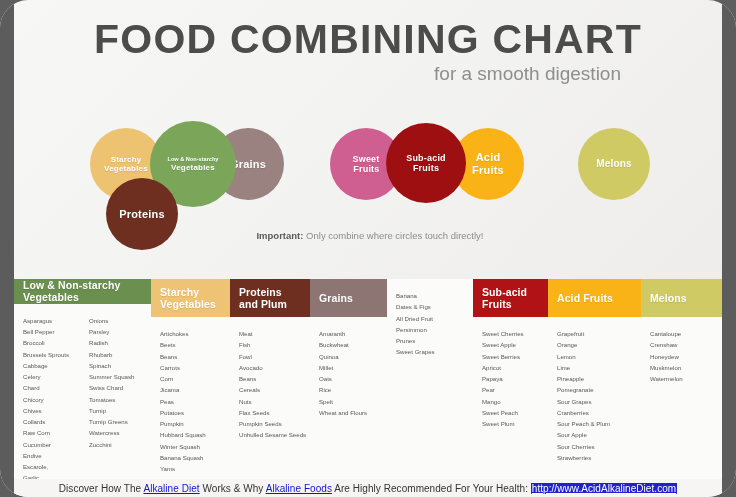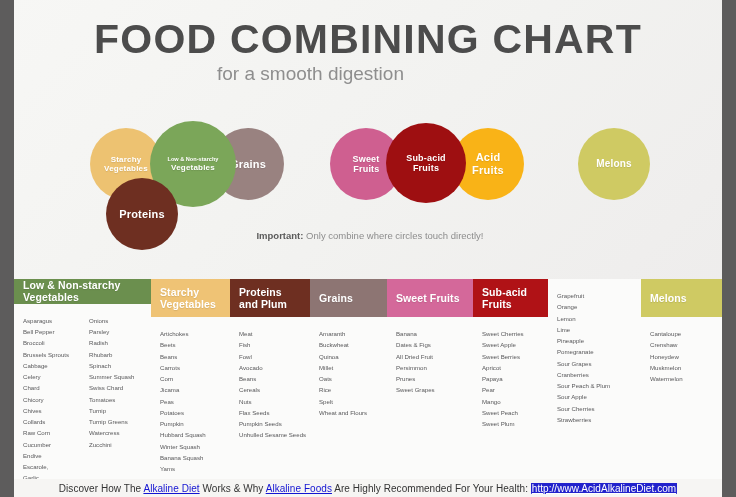--- a/index.html
+++ b/index.html
@@ -7,35 +7,36 @@
   body {
     font-family:"Liberation Sans", sans-serif;
     background:#5e5e5e;
     overflow:hidden;
   }
   #page {
     position:relative;
     width:736px; height:497px;
     background:linear-gradient(135deg,#f7f7f5 0%,#f2f2f0 45%,#eceaea 100%);
     overflow:hidden;
+    border-radius:28px;
   }
   
   .gutter { position:absolute; top:0; bottom:0; width:14px; background:#5d5c5c; z-index:40; }
   .gutter.left { left:0; }
   .gutter.right { right:0; }
 
   
   .header { position:absolute; left:0; right:0; top:18px; text-align:center; }
   .title {
     font-size:41px; font-weight:bold; color:#4c4c4c;
     letter-spacing:1.2px; line-height:1.05;
   }
   .subtitle {
     font-size:19px; color:#8e8e8e; font-weight:normal;
-    margin-top:2px; padding-right:115px; text-align:center;
+    margin-top:2px; padding-right:115px; text-align:right;
   }
 
   
   .circles { position:absolute; left:0; top:118px; width:736px; height:130px; }
   .circle {
     position:absolute; border-radius:50%;
     display:flex; align-items:center; justify-content:center;
     text-align:center; color:#fff; font-weight:bold;
     line-height:1.15; letter-spacing:.2px;
     text-shadow:0 1px 1px rgba(0,0,0,.10);
@@ -251,23 +252,20 @@
             <li>Millet</li>
             <li>Oats</li>
             <li>Rice</li>
             <li>Spelt</li>
             <li>Wheat and Flours</li>
           </ul>
       </div>
     </div>
 
     <div class="col col-5">
-      <div class="chead" style="background:#d4689a">
-        <span>Sweet Fruits</span>
-      </div>
       <div class="cbody">
         <ul class="items">
             <li>Banana</li>
             <li>Dates &amp; Figs</li>
             <li>All Dried Fruit</li>
             <li>Persimmon</li>
             <li>Prunes</li>
             <li>Sweet Grapes</li>
           </ul>
       </div>
@@ -289,20 +287,23 @@
             <li>Papaya</li>
             <li>Pear</li>
             <li>Mango</li>
             <li>Sweet Peach</li>
             <li>Sweet Plum</li>
           </ul>
       </div>
     </div>
 
     <div class="col col-7">
+      <div class="chead" style="background:#f9b317">
+        <span>Acid Fruits</span>
+      </div>
       <div class="cbody">
         <ul class="items">
             <li>Grapefruit</li>
             <li>Orange</li>
             <li>Lemon</li>
             <li>Lime</li>
             <li>Pineapple</li>
             <li>Pomegranate</li>
             <li>Sour Grapes</li>
             <li>Cranberries</li>

